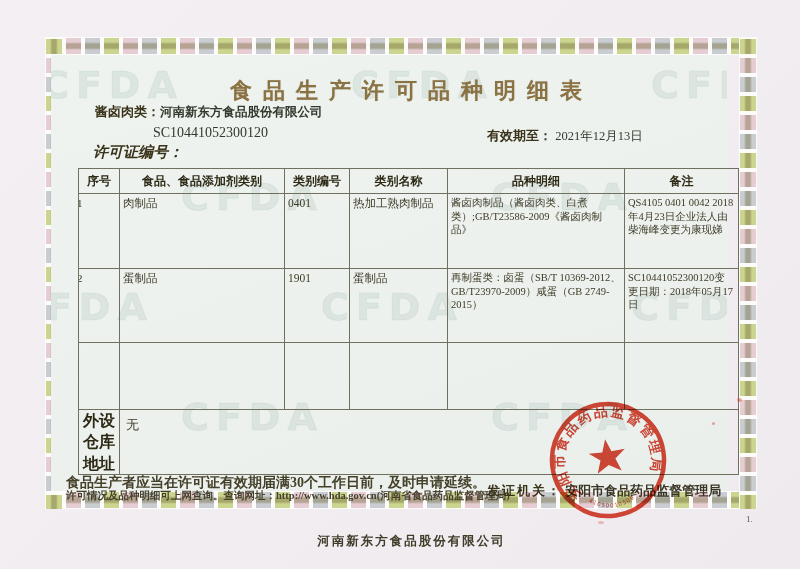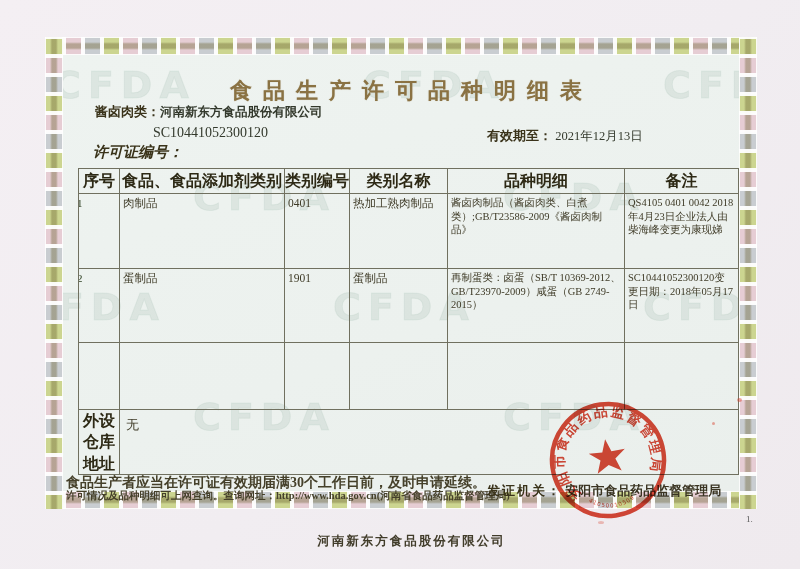--- a/index.html
+++ b/index.html
@@ -16,21 +16,21 @@
       repeating-linear-gradient(to right, rgba(255,255,255,.95) 0 2px, rgba(255,255,255,0) 2px 17px, rgba(255,255,255,.95) 17px 19px),
       repeating-linear-gradient(to bottom, rgba(255,255,255,.9) 0 1px, rgba(255,255,255,0) 1px 5px, rgba(105,95,45,.38) 7px 11px, rgba(255,255,255,0) 13px 17px, rgba(255,255,255,.9) 17px 18px),
       repeating-linear-gradient(to right, #ccd590 0 19px, #e6cdd4 19px 38px, #c9cdd1 38px 57px);}
   .strip.v{top:0;width:18px;height:472px;
     background-image:
       repeating-linear-gradient(to bottom, rgba(255,255,255,.95) 0 2px, rgba(255,255,255,0) 2px 17px, rgba(255,255,255,.95) 17px 19px),
       repeating-linear-gradient(to right, rgba(255,255,255,.9) 0 1px, rgba(255,255,255,0) 1px 5px, rgba(105,95,45,.38) 7px 11px, rgba(255,255,255,0) 13px 17px, rgba(255,255,255,.9) 17px 18px),
       repeating-linear-gradient(to bottom, #ccd590 0 19px, #e6cdd4 19px 38px, #c9cdd1 38px 57px);}
   .strip.top{top:0;} .strip.bottom{bottom:0;}
   .strip.left{left:0;} .strip.right{right:0;}
-  .inner{position:absolute;left:18px;top:18px;width:676px;height:436px;
+  .inner{position:absolute;left:6px;top:18px;width:676px;height:436px;
     background:linear-gradient(160deg,#eef3f0 0%,#ecf1ee 60%,#eaefec 100%);overflow:hidden;}
   
   .wm{position:absolute;font-family:"DejaVu Sans","Liberation Sans",sans-serif;
       font-weight:bold;font-size:38px;letter-spacing:7px;color:rgba(128,162,152,.16);
       -webkit-text-stroke:1px rgba(128,162,152,.10);user-select:none;}
   
   .content{position:absolute;left:0;top:0;width:800px;height:569px;z-index:2;padding-left:23px;}
   .title{position:absolute;left:0;right:0;top:76px;text-align:center;
     font-size:22px;font-weight:bold;letter-spacing:11px;color:#8a7243;
     text-shadow:0 0 1px rgba(138,114,67,.4);}
@@ -46,21 +46,21 @@
   .tbl{position:absolute;left:78px;top:168px;width:659px;height:305px;
     display:grid;border:1px solid #70705f;
     grid-template-columns:41px 165px 65px 98px 177px 1fr;
     grid-template-rows:25px 75px 74px 67px 1fr;
     background:transparent;color:#3e3a26;}
   .c{border-right:1px solid #70705f;border-bottom:1px solid #70705f;
      padding:2px 3px;overflow:hidden;}
   .c.last{border-right:none;}
   .c.bot{border-bottom:none;}
   .hc{display:flex;align-items:center;justify-content:center;
-      font-weight:bold;font-size:16px;color:#2d2915;padding:0 2px;white-space:nowrap;}
+      font-weight:bold;font-size:12px;color:#2d2915;padding:0 2px;white-space:nowrap;}
   .body-cell{font-size:11.5px;line-height:1.25;}
   .detail-cell{font-size:10.5px;line-height:1.3;}
   .remark-cell{font-size:10.5px;line-height:1.3;}
   .serial{margin-left:-5px;font-size:11px;color:#2e4023;}
   .wh-label{display:flex;align-items:center;justify-content:center;text-align:center;
     font-size:16px;font-weight:bold;color:#2d2915;line-height:1.35;padding:0 4px;
     word-break:break-all;}
   .wh-value{font-size:13px;padding:6px 6px;}
   
   .note1{position:absolute;left:66px;top:474px;font-size:14px;font-weight:bold;color:#45402a;}

